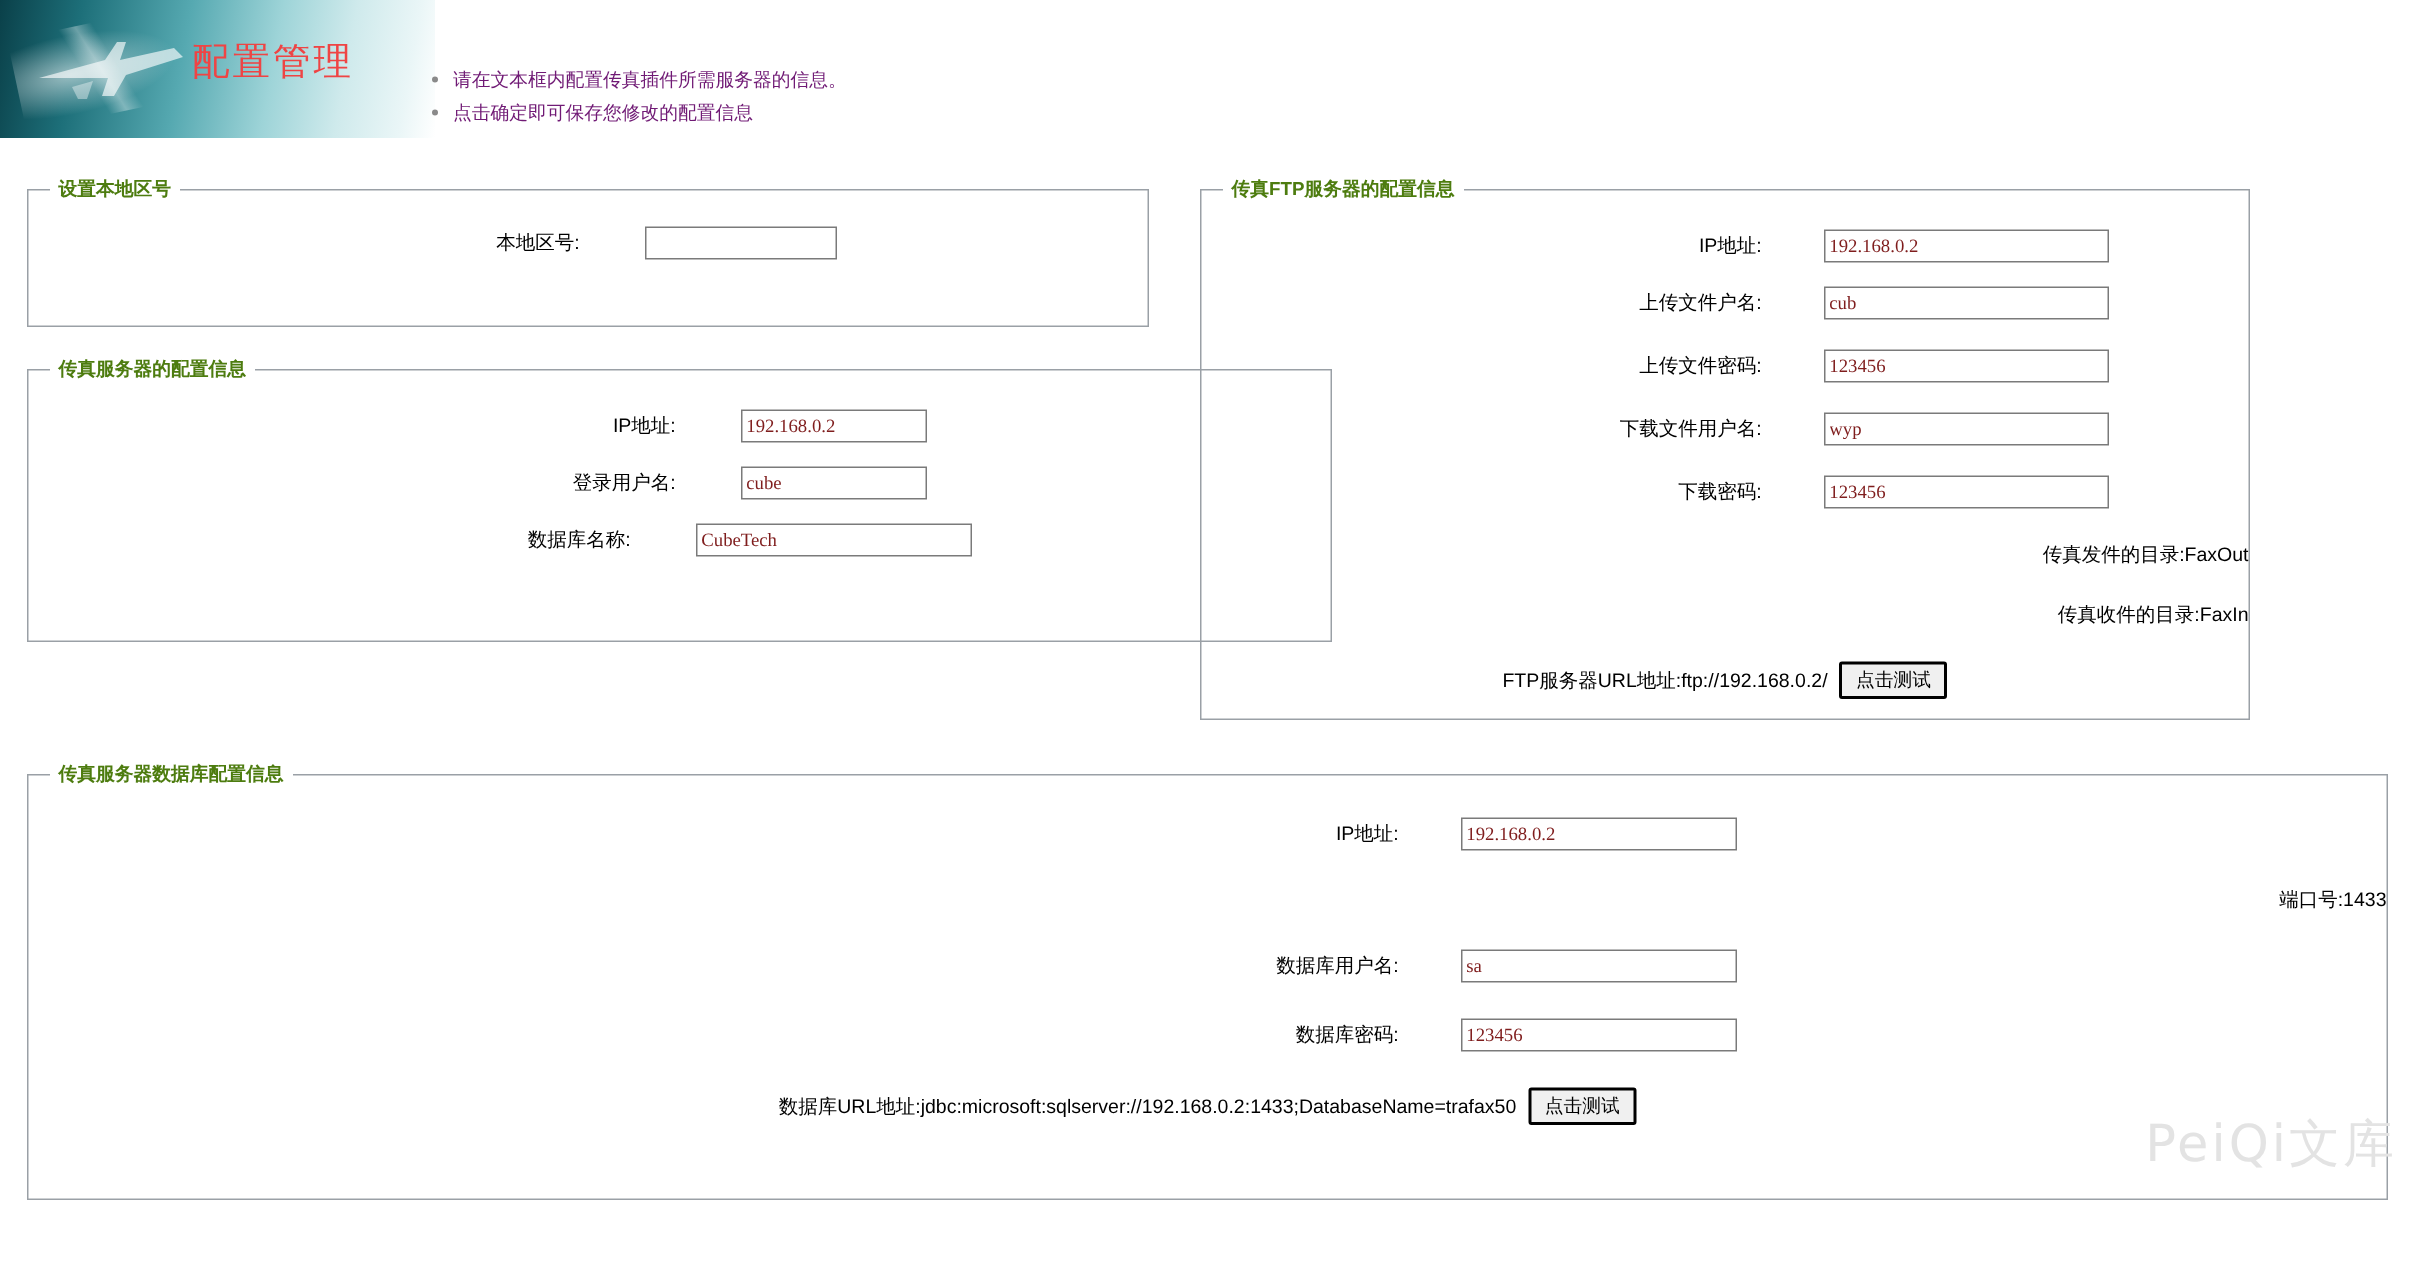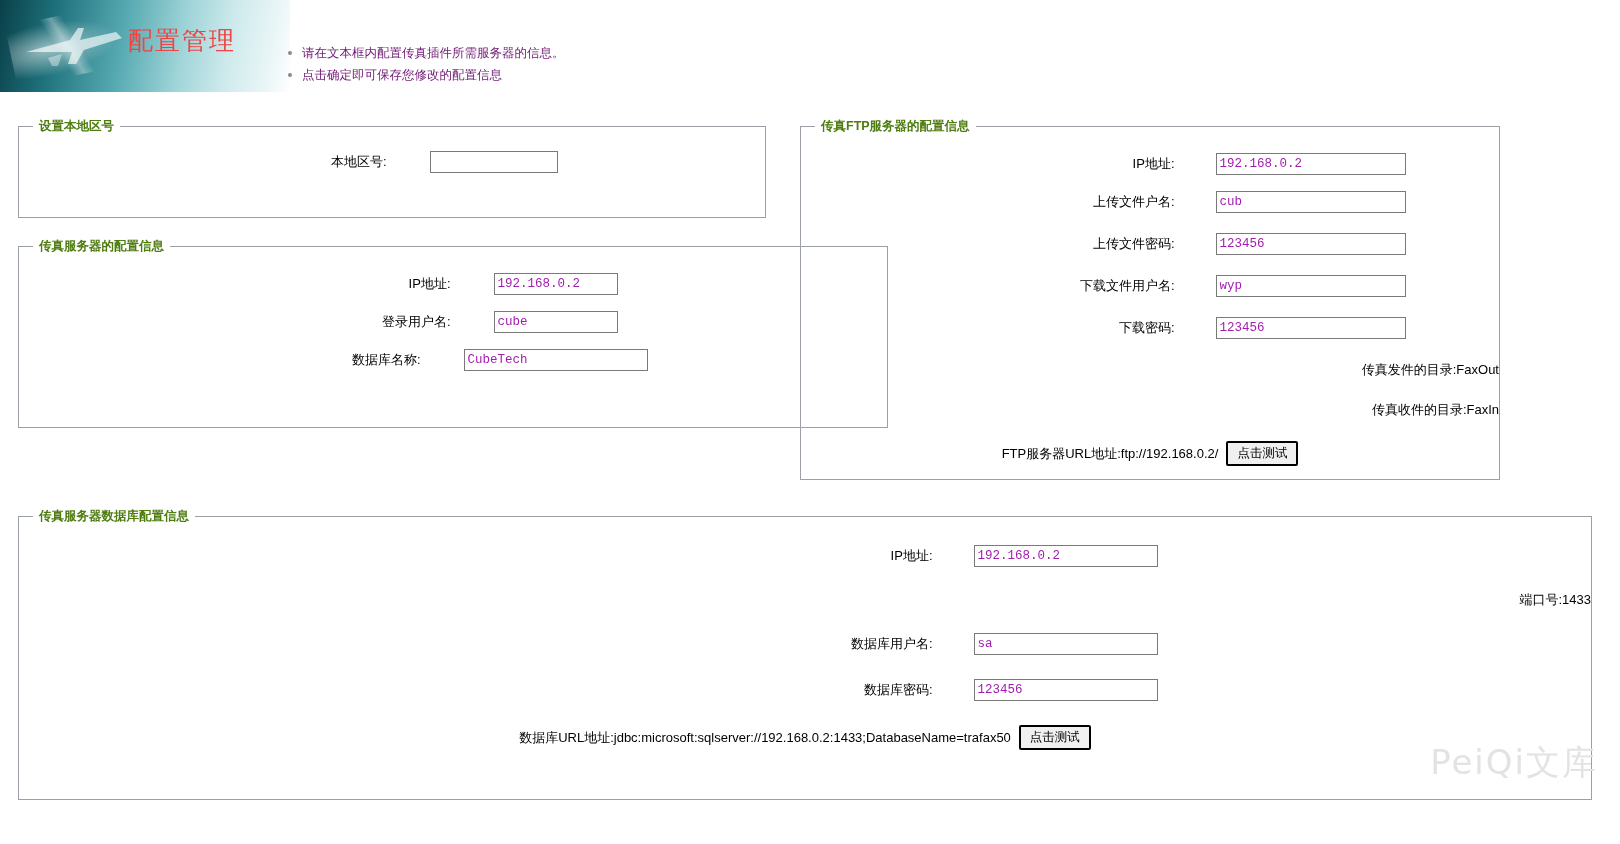--- a/index.html
+++ b/index.html
@@ -99,23 +99,23 @@
     justify-content: center;
     margin-bottom: 16px;
   }
   .lbl {
     font-size: 13px;
     color: #000;
     text-align: right;
     white-space: nowrap;
   }
   input.txt {
-    font-family: Liberation Mono, monospace;
-    font-size: 12.5px;
-    color: #a21caf;
+    font-family: Liberation Serif, serif;
+    font-size: 12.5px;
+    color: #7f1d1d;
     border: 1px solid #7a7a7a;
     background: #fff;
     height: 18px;
     padding: 1px 3px;
     box-sizing: content-box;
     outline: none;
     margin-left: 37px;
   }
   .static-line {
     font-size: 13px;

